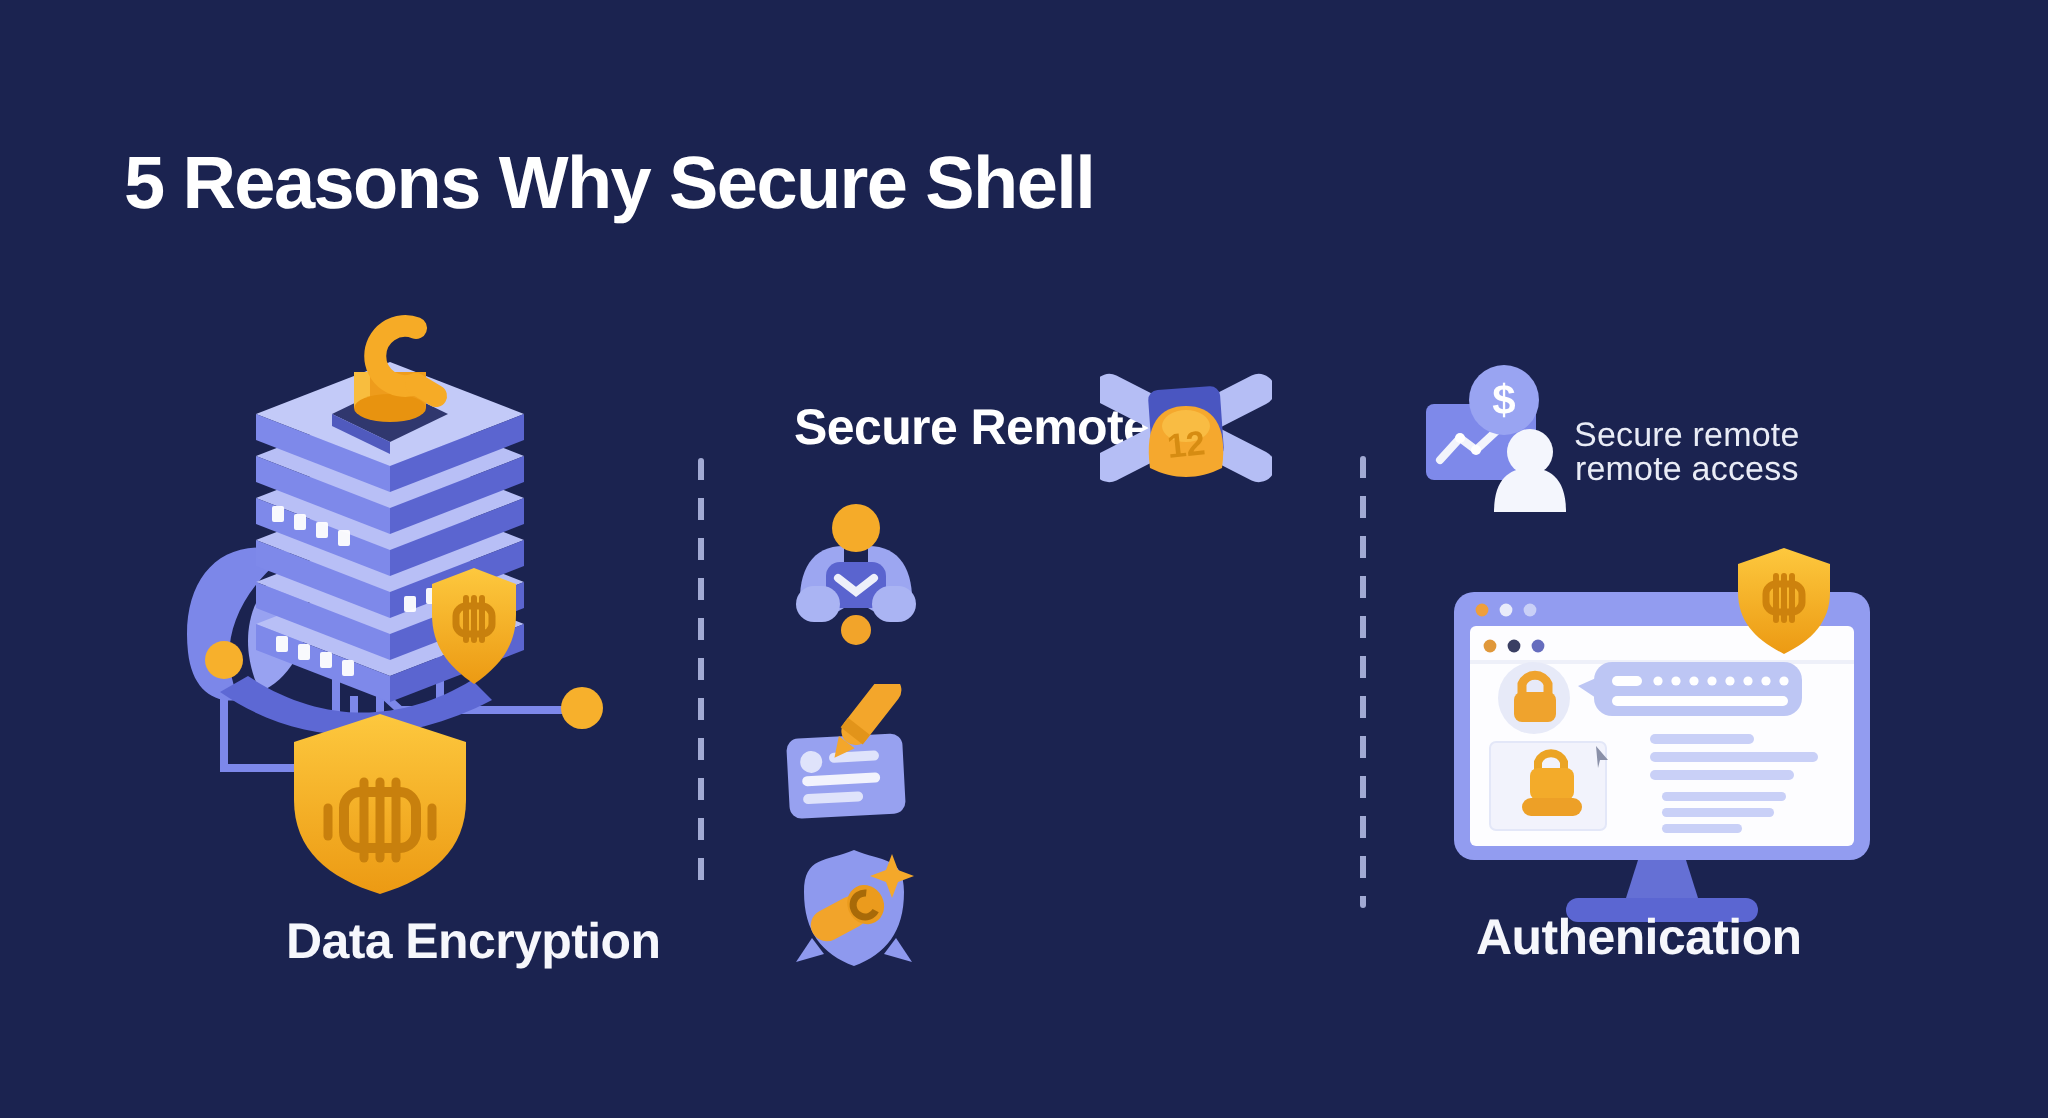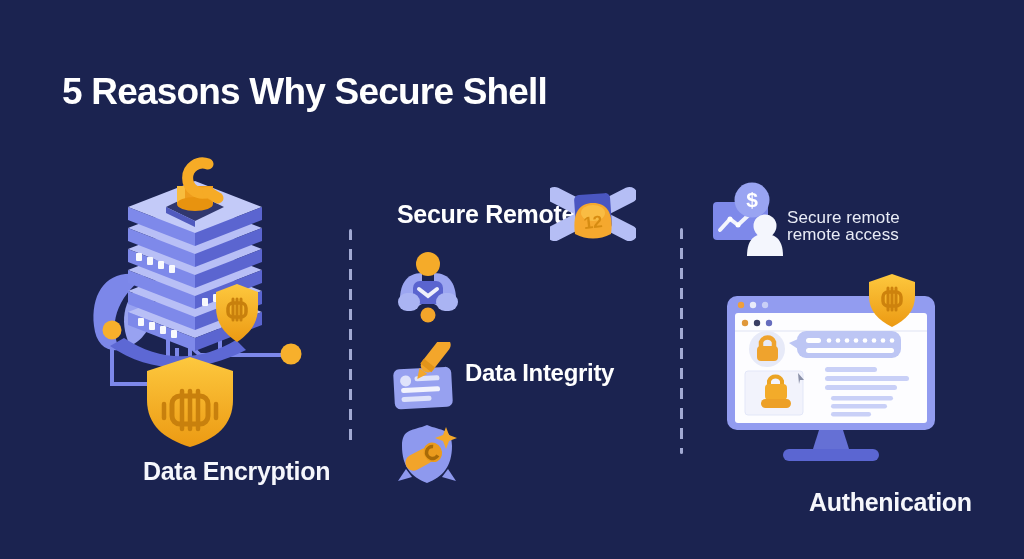--- a/index.html
+++ b/index.html
@@ -1,19 +1,20 @@
 <!DOCTYPE html>
 <html><head>
 <meta charset="utf-8">
 <style>
   html,body{margin:0;padding:0;background:#10142e;}
   .canvas{
     position:relative;width:1024px;height:559px;overflow:hidden;
     background:#1b2350;
     font-family:"Liberation Sans",sans-serif;
+    text-align:center;
     -webkit-font-smoothing:antialiased;
   }
   .abs{position:absolute;}
   .title{
     left:62px;top:71px;font-size:37px;font-weight:800;color:#ffffff;
     letter-spacing:-0.8px;white-space:nowrap;
   }
   .col-label{font-size:25px;font-weight:800;color:#f6f7fc;letter-spacing:-0.3px;white-space:nowrap;}
   .heading{font-size:24px;font-weight:800;color:#ffffff;letter-spacing:-0.3px;white-space:nowrap;}
   .body-text{
@@ -174,21 +175,20 @@
       <rect x="9" y="45" width="39" height="5" rx="2.5" fill="#f2f3fd"></rect>
       <rect x="9" y="54" width="30" height="5" rx="2.5" fill="#dfe3fb"></rect>
     </g>
     <g transform="rotate(38 40 18)">
       <rect x="33" y="-8" width="14" height="40" rx="7" fill="#f3a62b"></rect>
       <rect x="33" y="22" width="14" height="6" fill="#e2941a"></rect>
       <polygon points="35,32 45,32 40,42" fill="#f3a62b"></polygon>
     </g>
   </svg>
 
-  <div class="abs heading" style="left:465px;top:359px;">Data Integrity</div>
 
   <svg class="abs" style="left:396px;top:421px;" width="62" height="66" viewBox="0 0 62 66">
     <path d="M31,4 C45,10 56,7 56,25 C56,45 47,56 31,62 C15,56 6,45 6,25 C6,7 17,10 31,4 Z" fill="#8e99ee"></path>
     <path d="M10,48 L2,60 L16,56 Z" fill="#8e99ee"></path>
     <path d="M52,48 L60,60 L46,56 Z" fill="#8e99ee"></path>
     <g transform="rotate(-28 28 36)">
       <rect x="8" y="28" width="30" height="16" rx="8" fill="#f2a42a"></rect>
       <ellipse cx="38" cy="36" rx="9" ry="10" fill="#eb9b1d"></ellipse>
       <path d="M41,31 A6,6 0 1 0 41,41" stroke="#a86a08" stroke-width="3.5" fill="none"></path>
     </g>
@@ -275,15 +275,15 @@
       <path d="M189,11 L212,19 L212,33 C212,48 203,57 189,64 C175,57 166,48 166,33 L166,19 Z" fill="url(#gold3)"></path>
       <rect x="180" y="29" width="18" height="14" rx="5" fill="none" stroke="#cd820d" stroke-width="3.5"></rect>
       <g stroke="#cd820d" stroke-width="3" stroke-linecap="round">
         <path d="M185,25 V47"></path>
           <path d="M189,25 V47"></path>
           <path d="M193,25 V47"></path>
       </g>
     </g>
   </svg>
 
-  <div class="abs col-label" style="left:809px;top:455px;margin-top:33px;">Authenication</div>
+  <div class="abs col-label" style="left:738px;top:455px;">Authenication</div>
 
 </div>
 
 </body></html>

